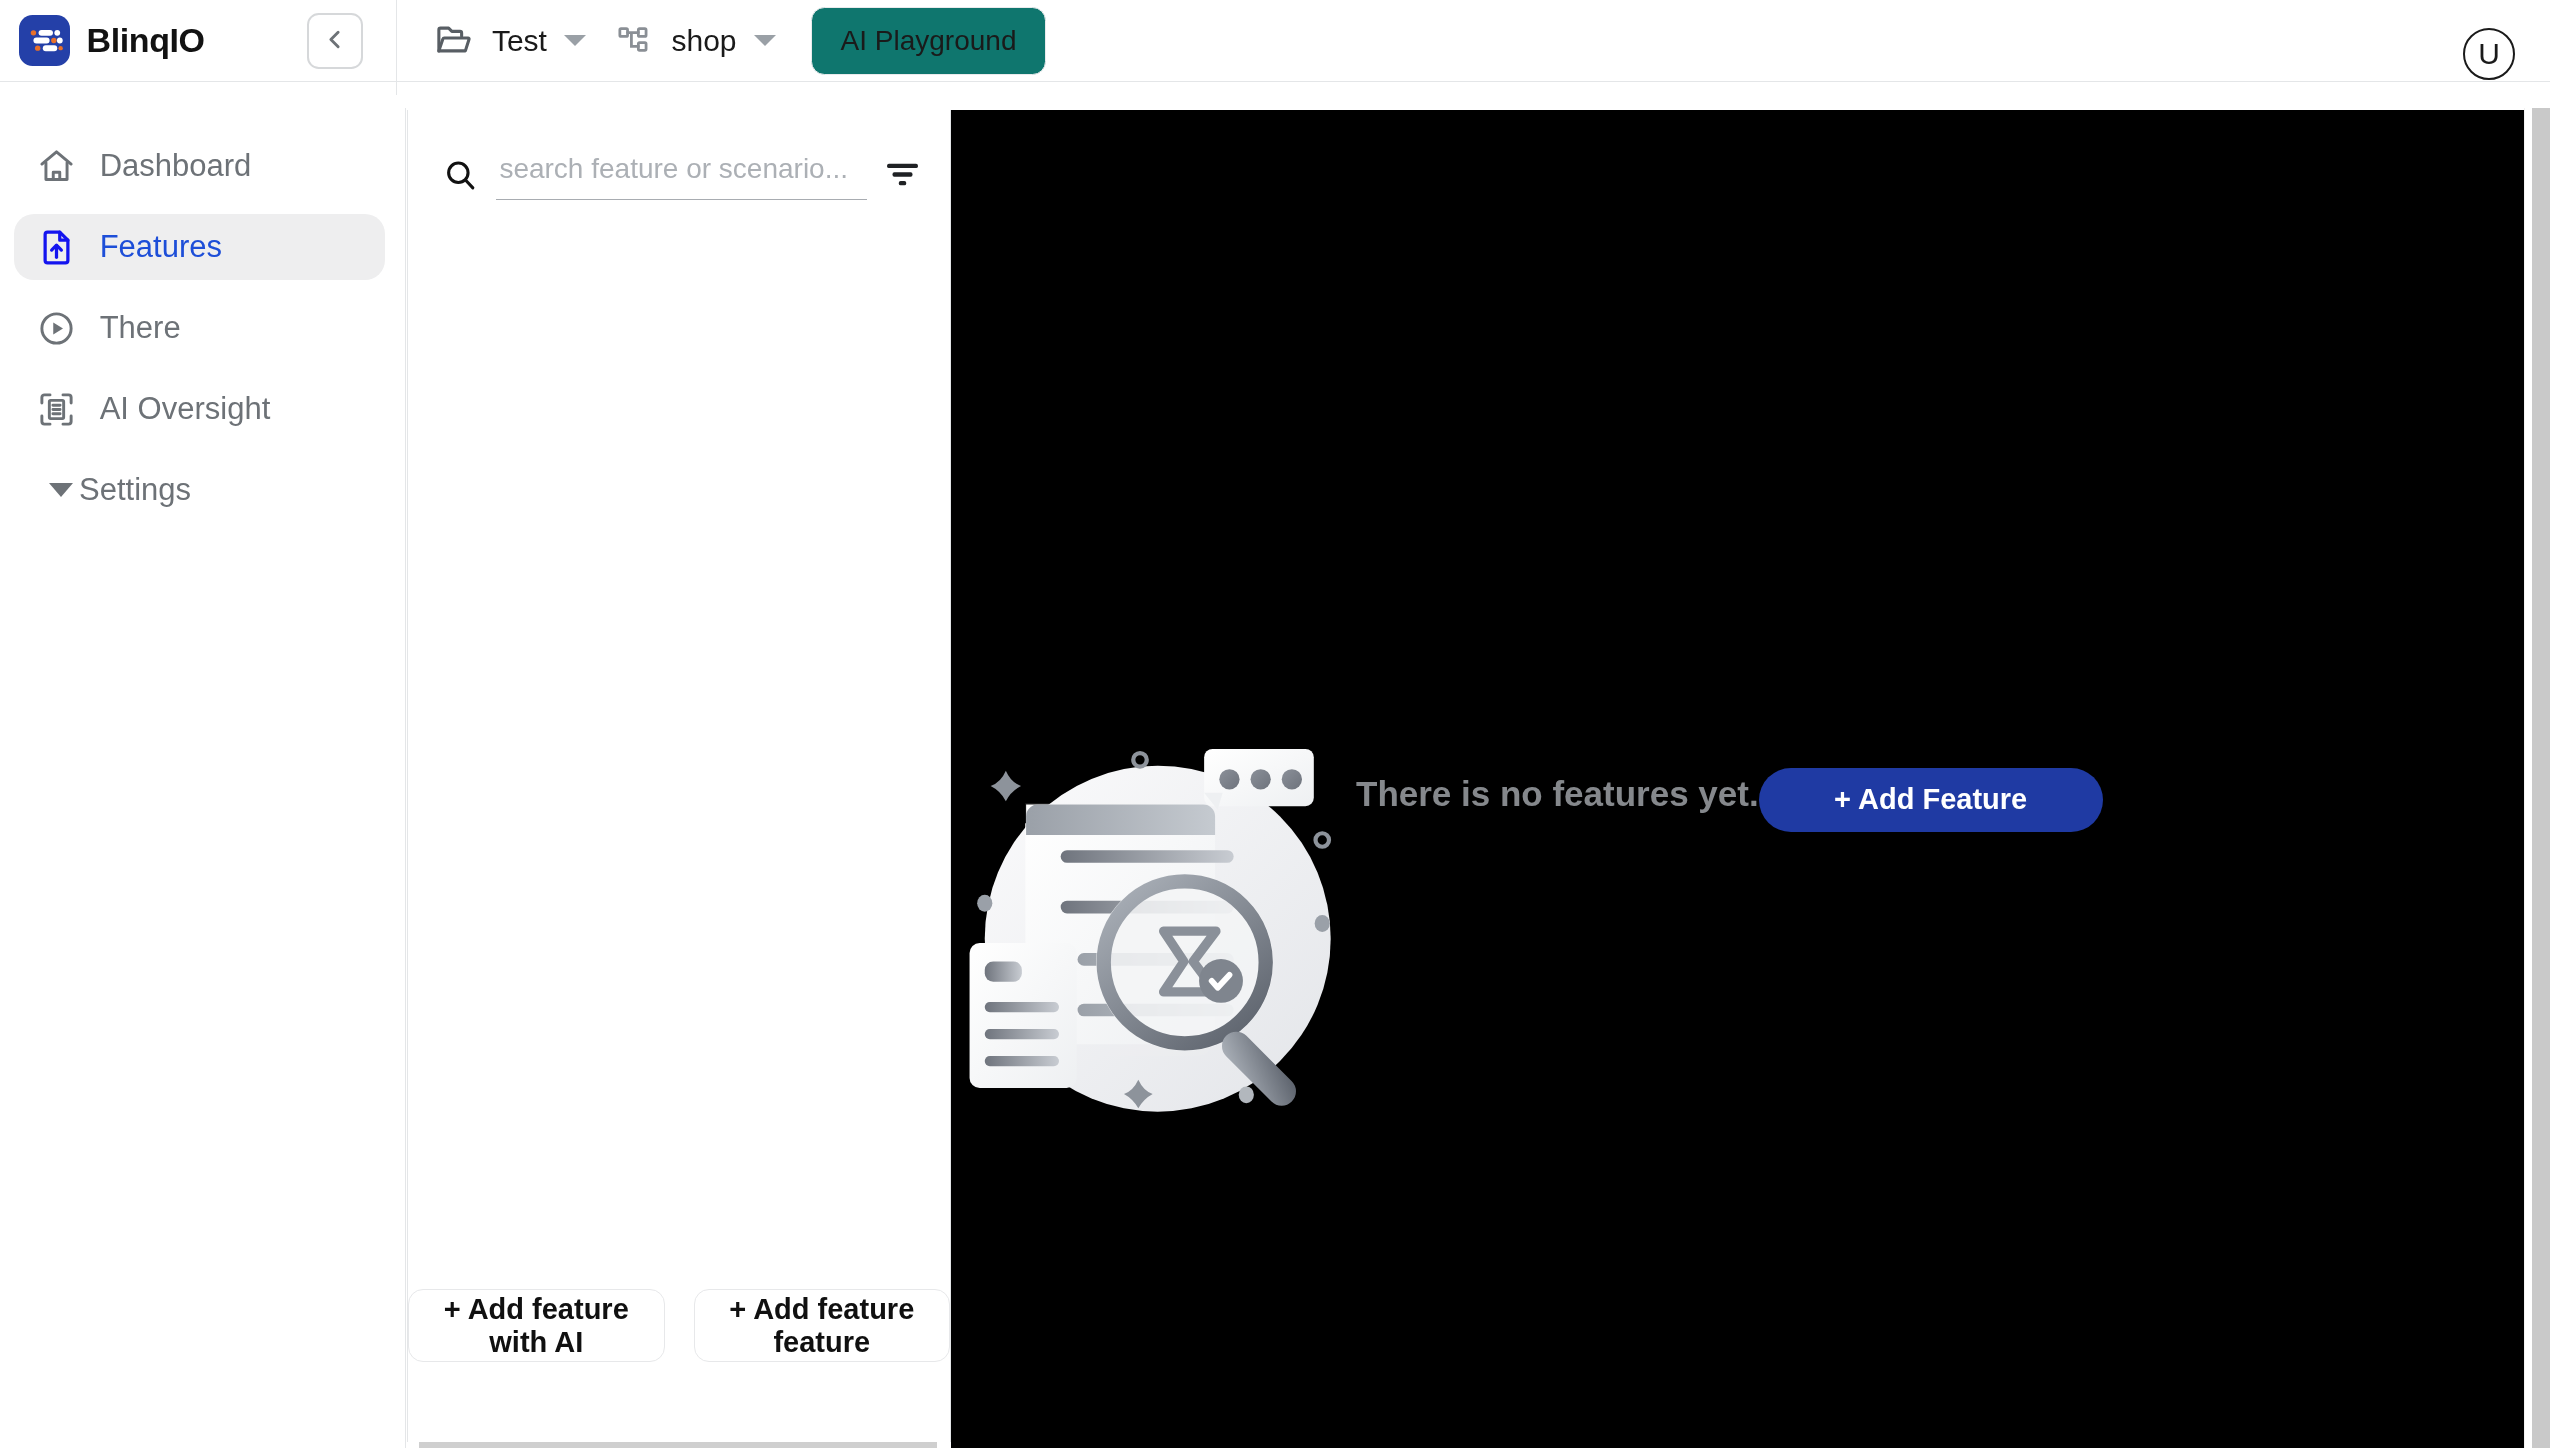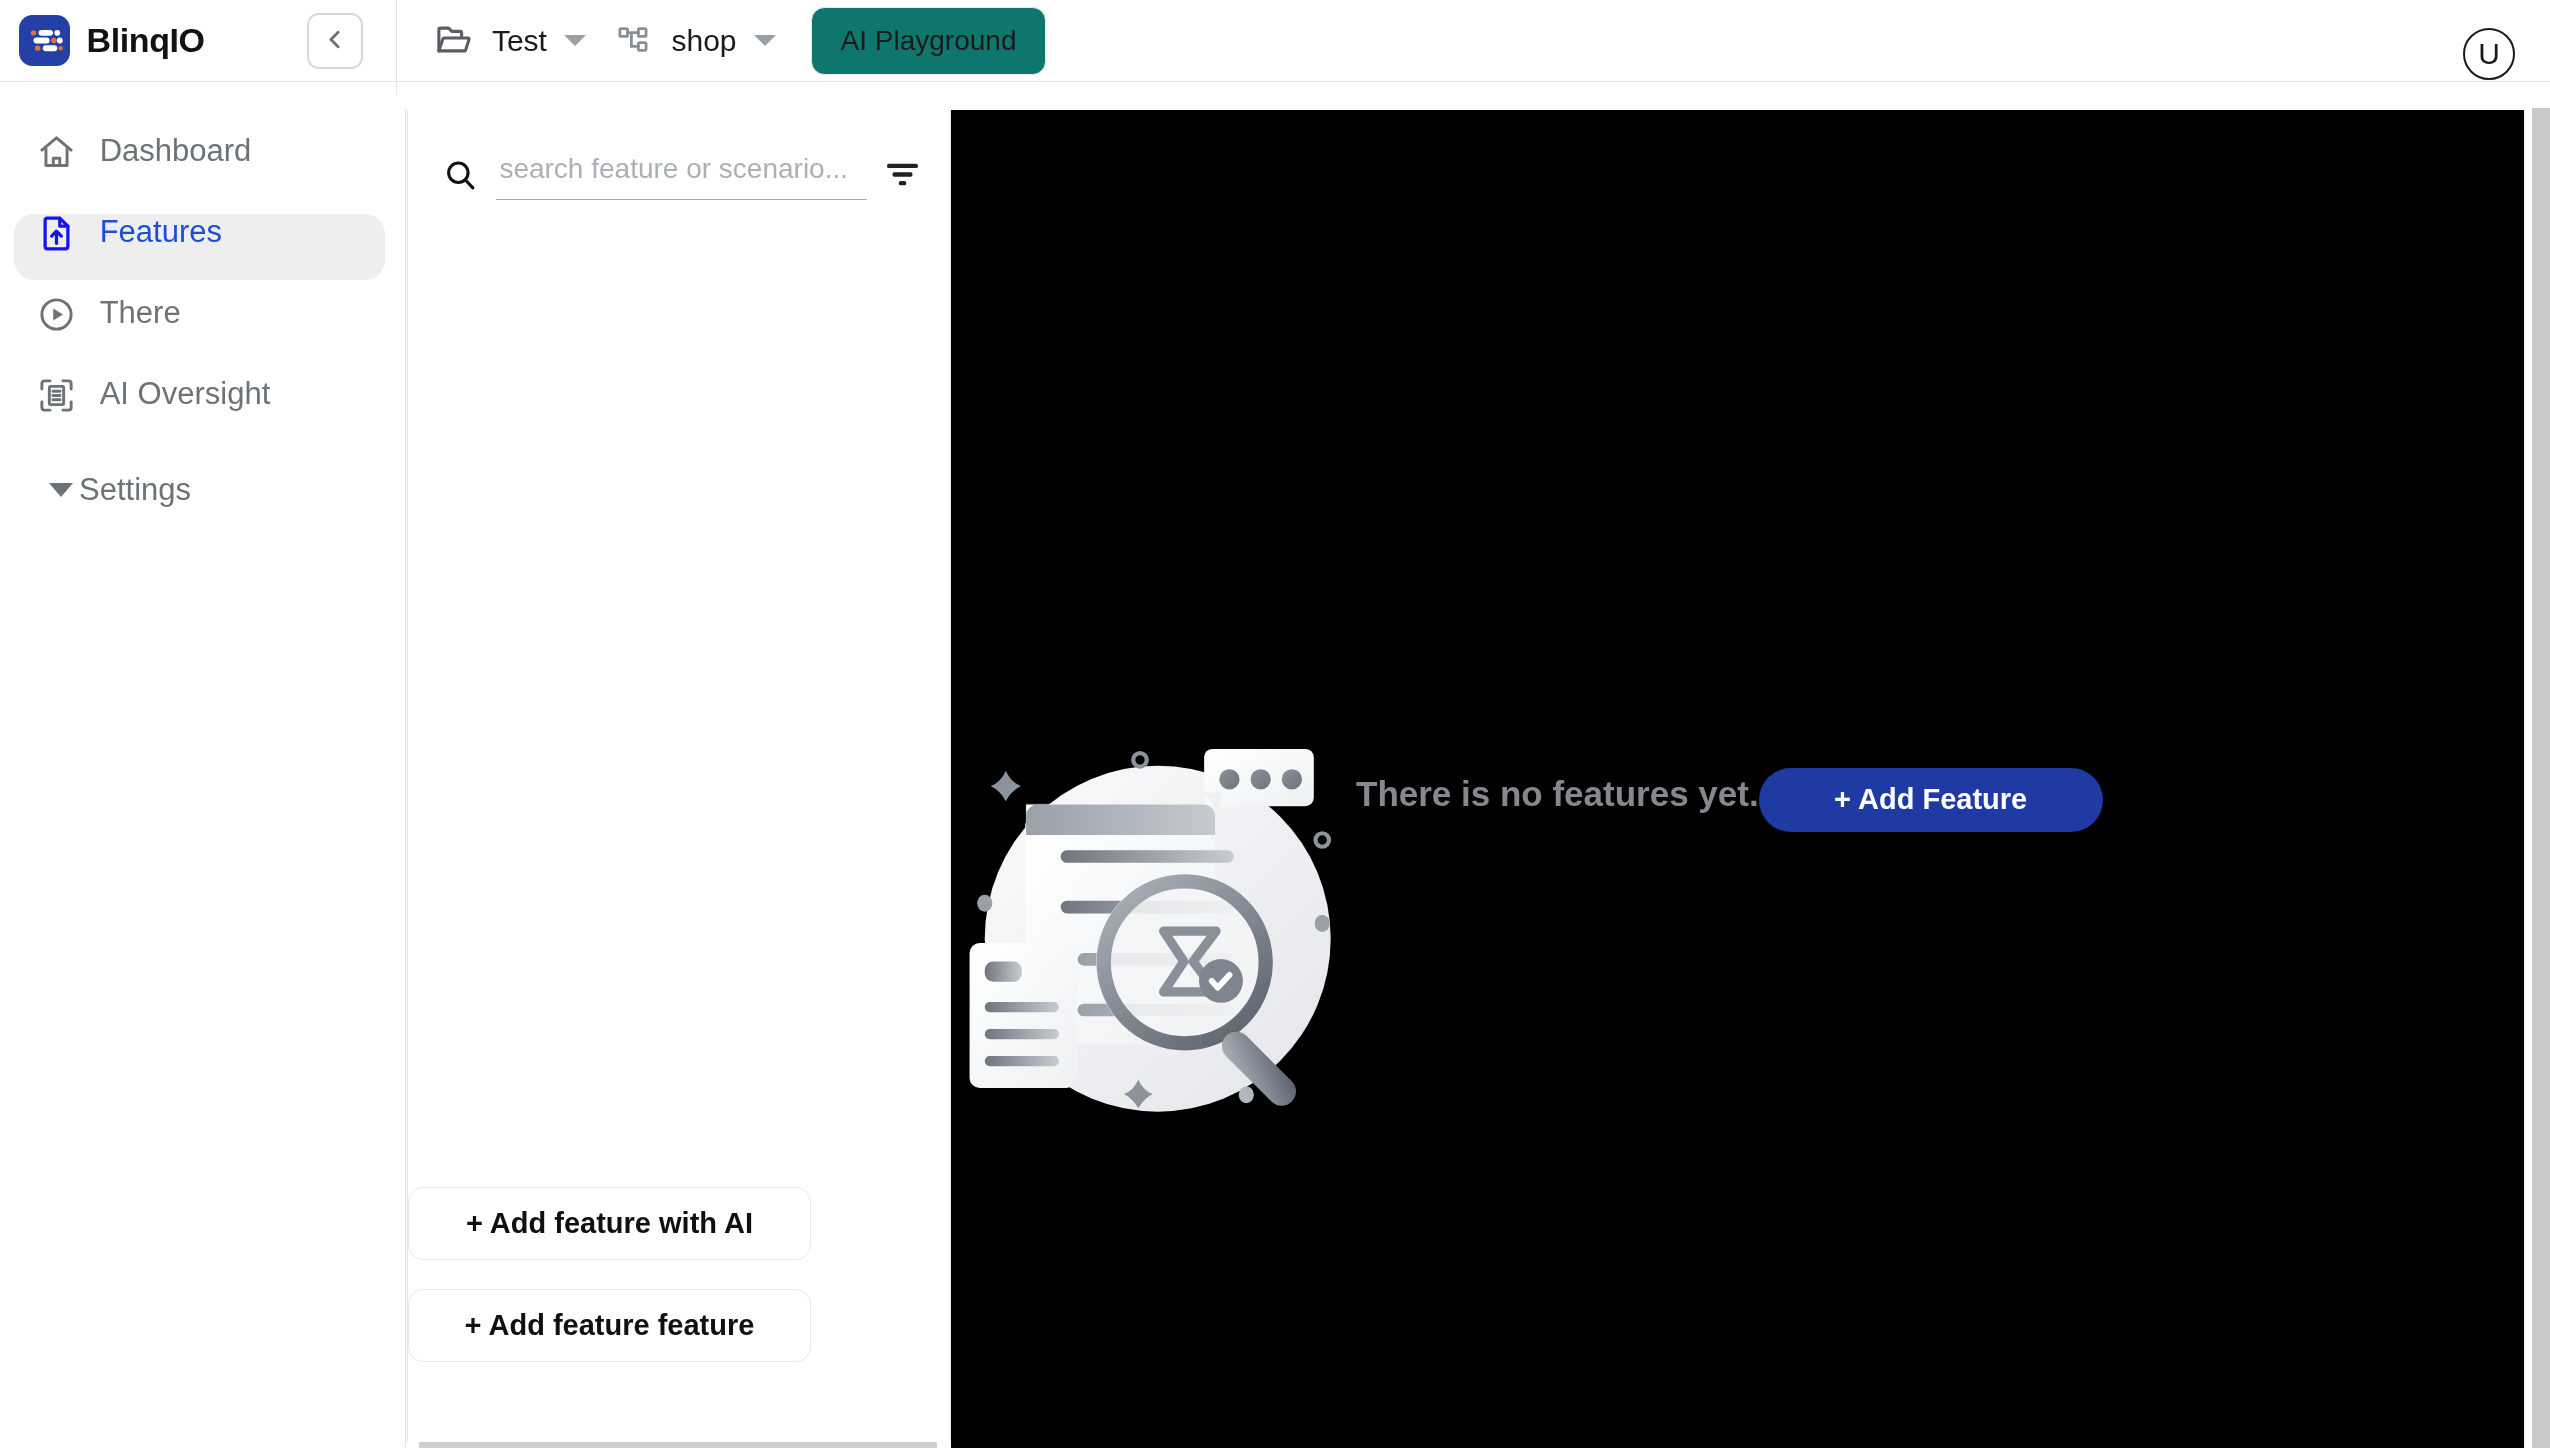--- a/index.html
+++ b/index.html
@@ -131,21 +131,21 @@
     left: 0;
     width: 406px;
     height: 1341px;
     background: #ffffff;
     border-right: 1.7px solid #e4e6e8;
     box-sizing: border-box;
     padding-top: 25px;
   }
   .nav-item {
     display: flex;
-    align-items: flex-start;
+    align-items: center;
     gap: 23.6px;
     height: 66px;
     margin: 0 20px 15px 13.5px;
     padding-left: 23.6px;
     border-radius: 20px;
     cursor: pointer;
     box-sizing: border-box;
   }
   .nav-item.active { background: #eeeeef; }
   .nav-label {
@@ -204,21 +204,21 @@
     background: transparent;
   }
   .search-input::placeholder { color: #acb0b5; }
   .filter-icon { width: 37px; height: 29px; flex: none; margin-top: 15px; margin-left: 17px; cursor: pointer; }
 
   .panel-actions {
     position: absolute;
     left: 0; right: 0;
     bottom: 81px;
     display: flex;
-    flex-direction: column;
+    flex-direction: row;
     align-items: flex-start;
     gap: 29px;
   }
   .ghost-btn {
     width: 403px;
     height: 73px;
     border: 1.7px solid #e7e8ea;
     border-radius: 15px;
     background: #fff;
     font-size: 29px;

